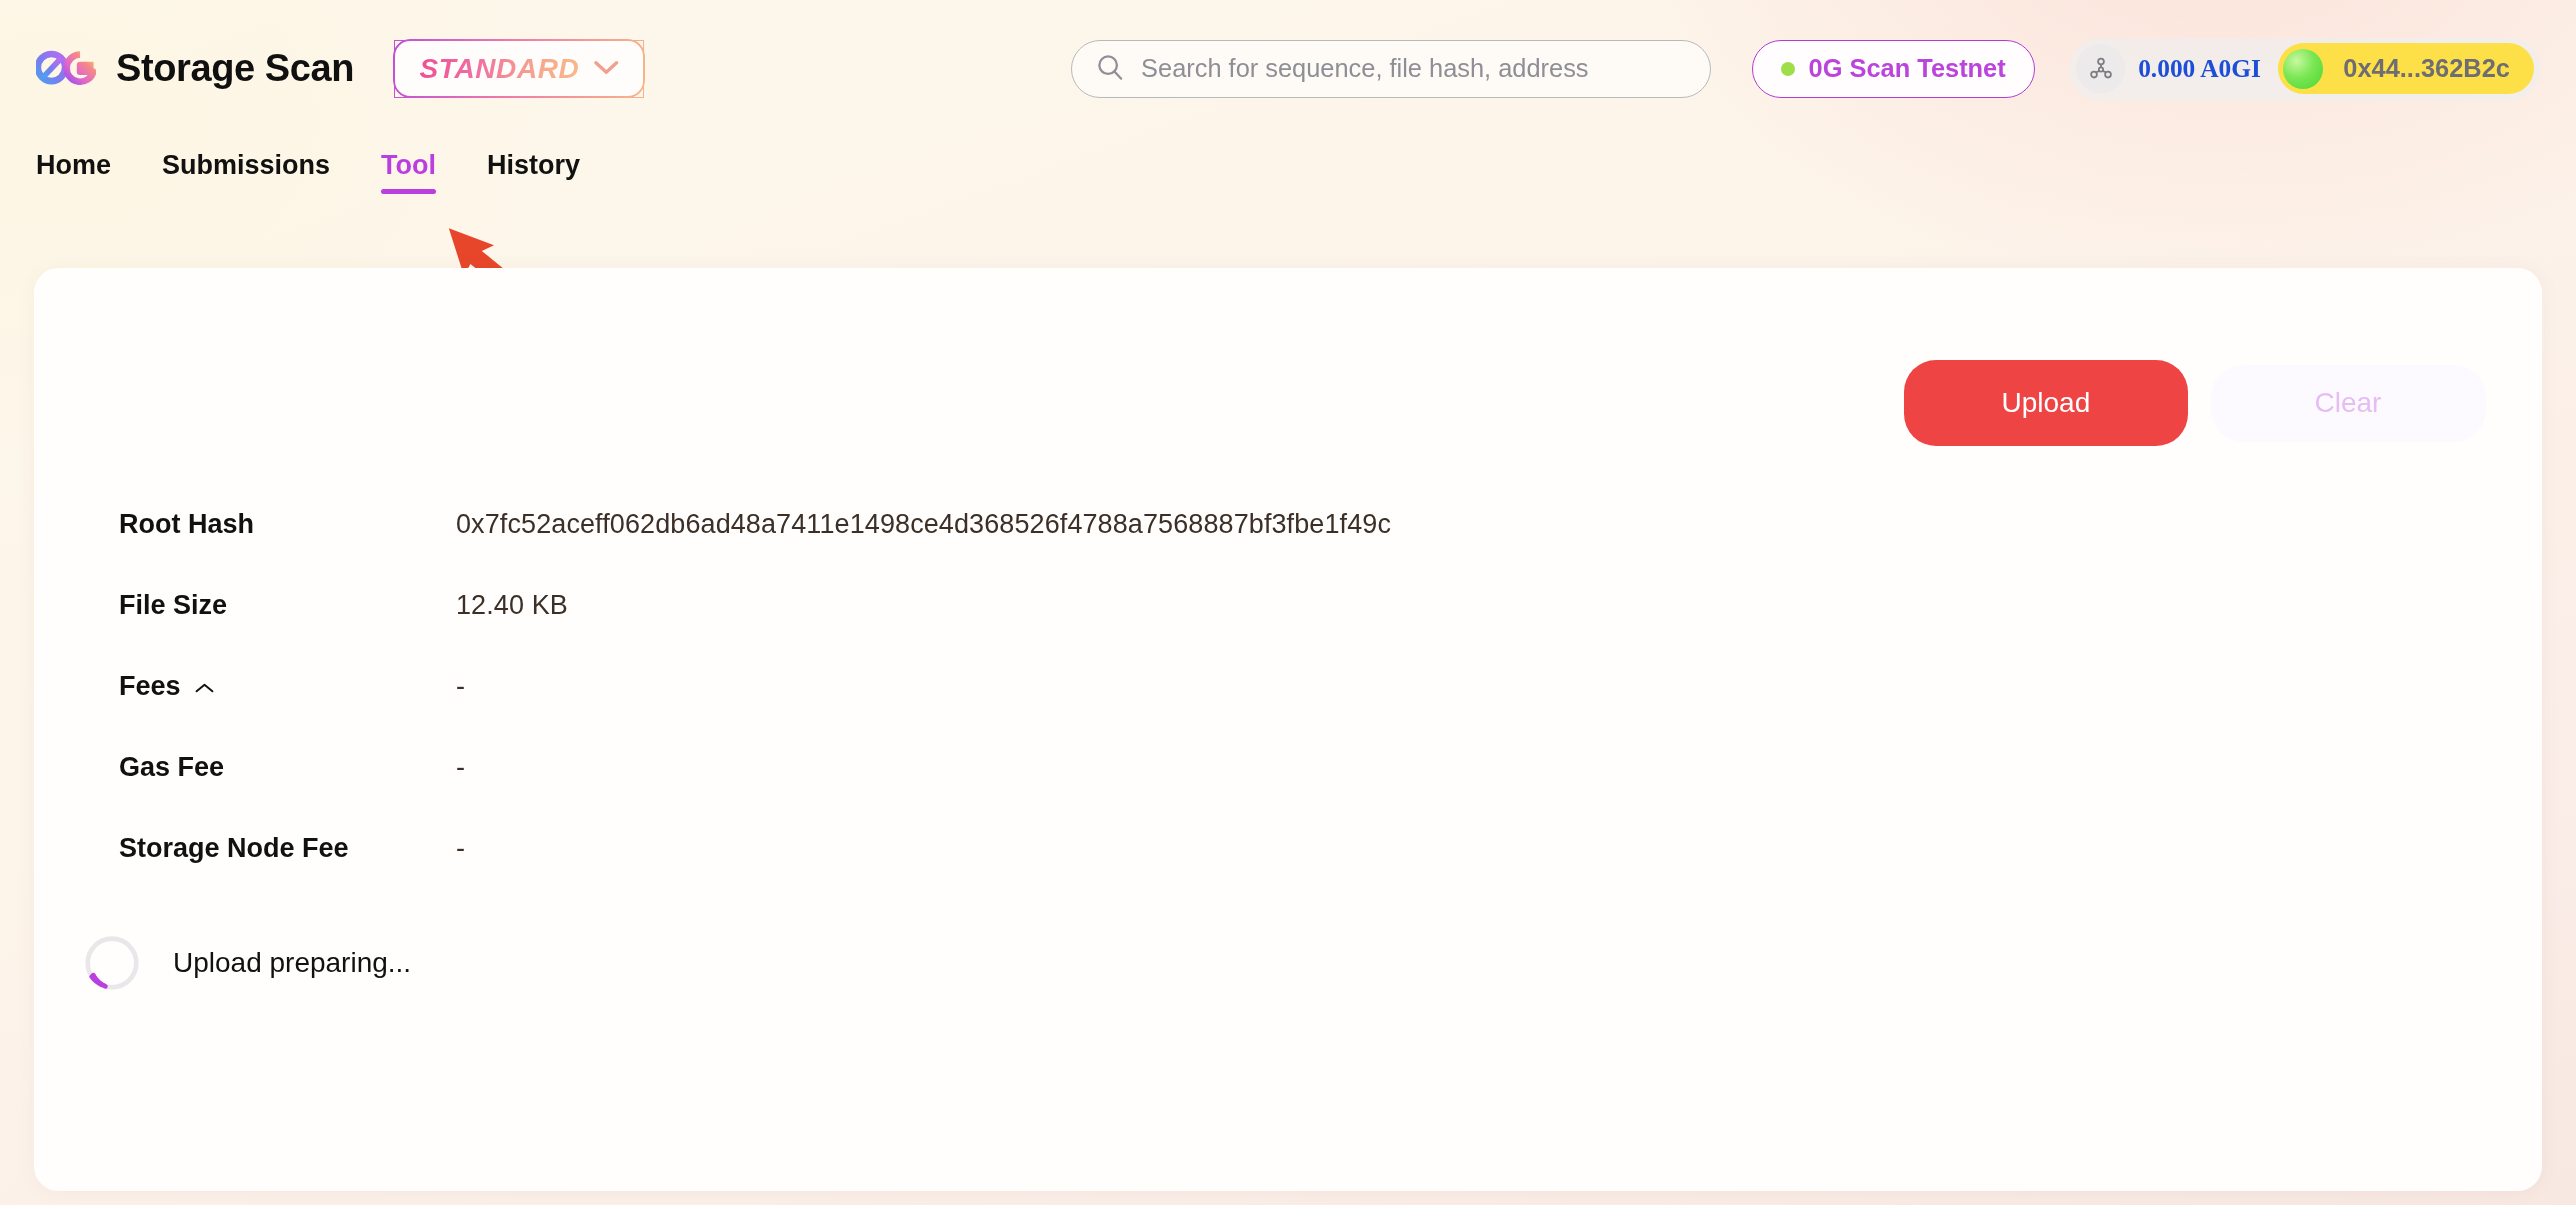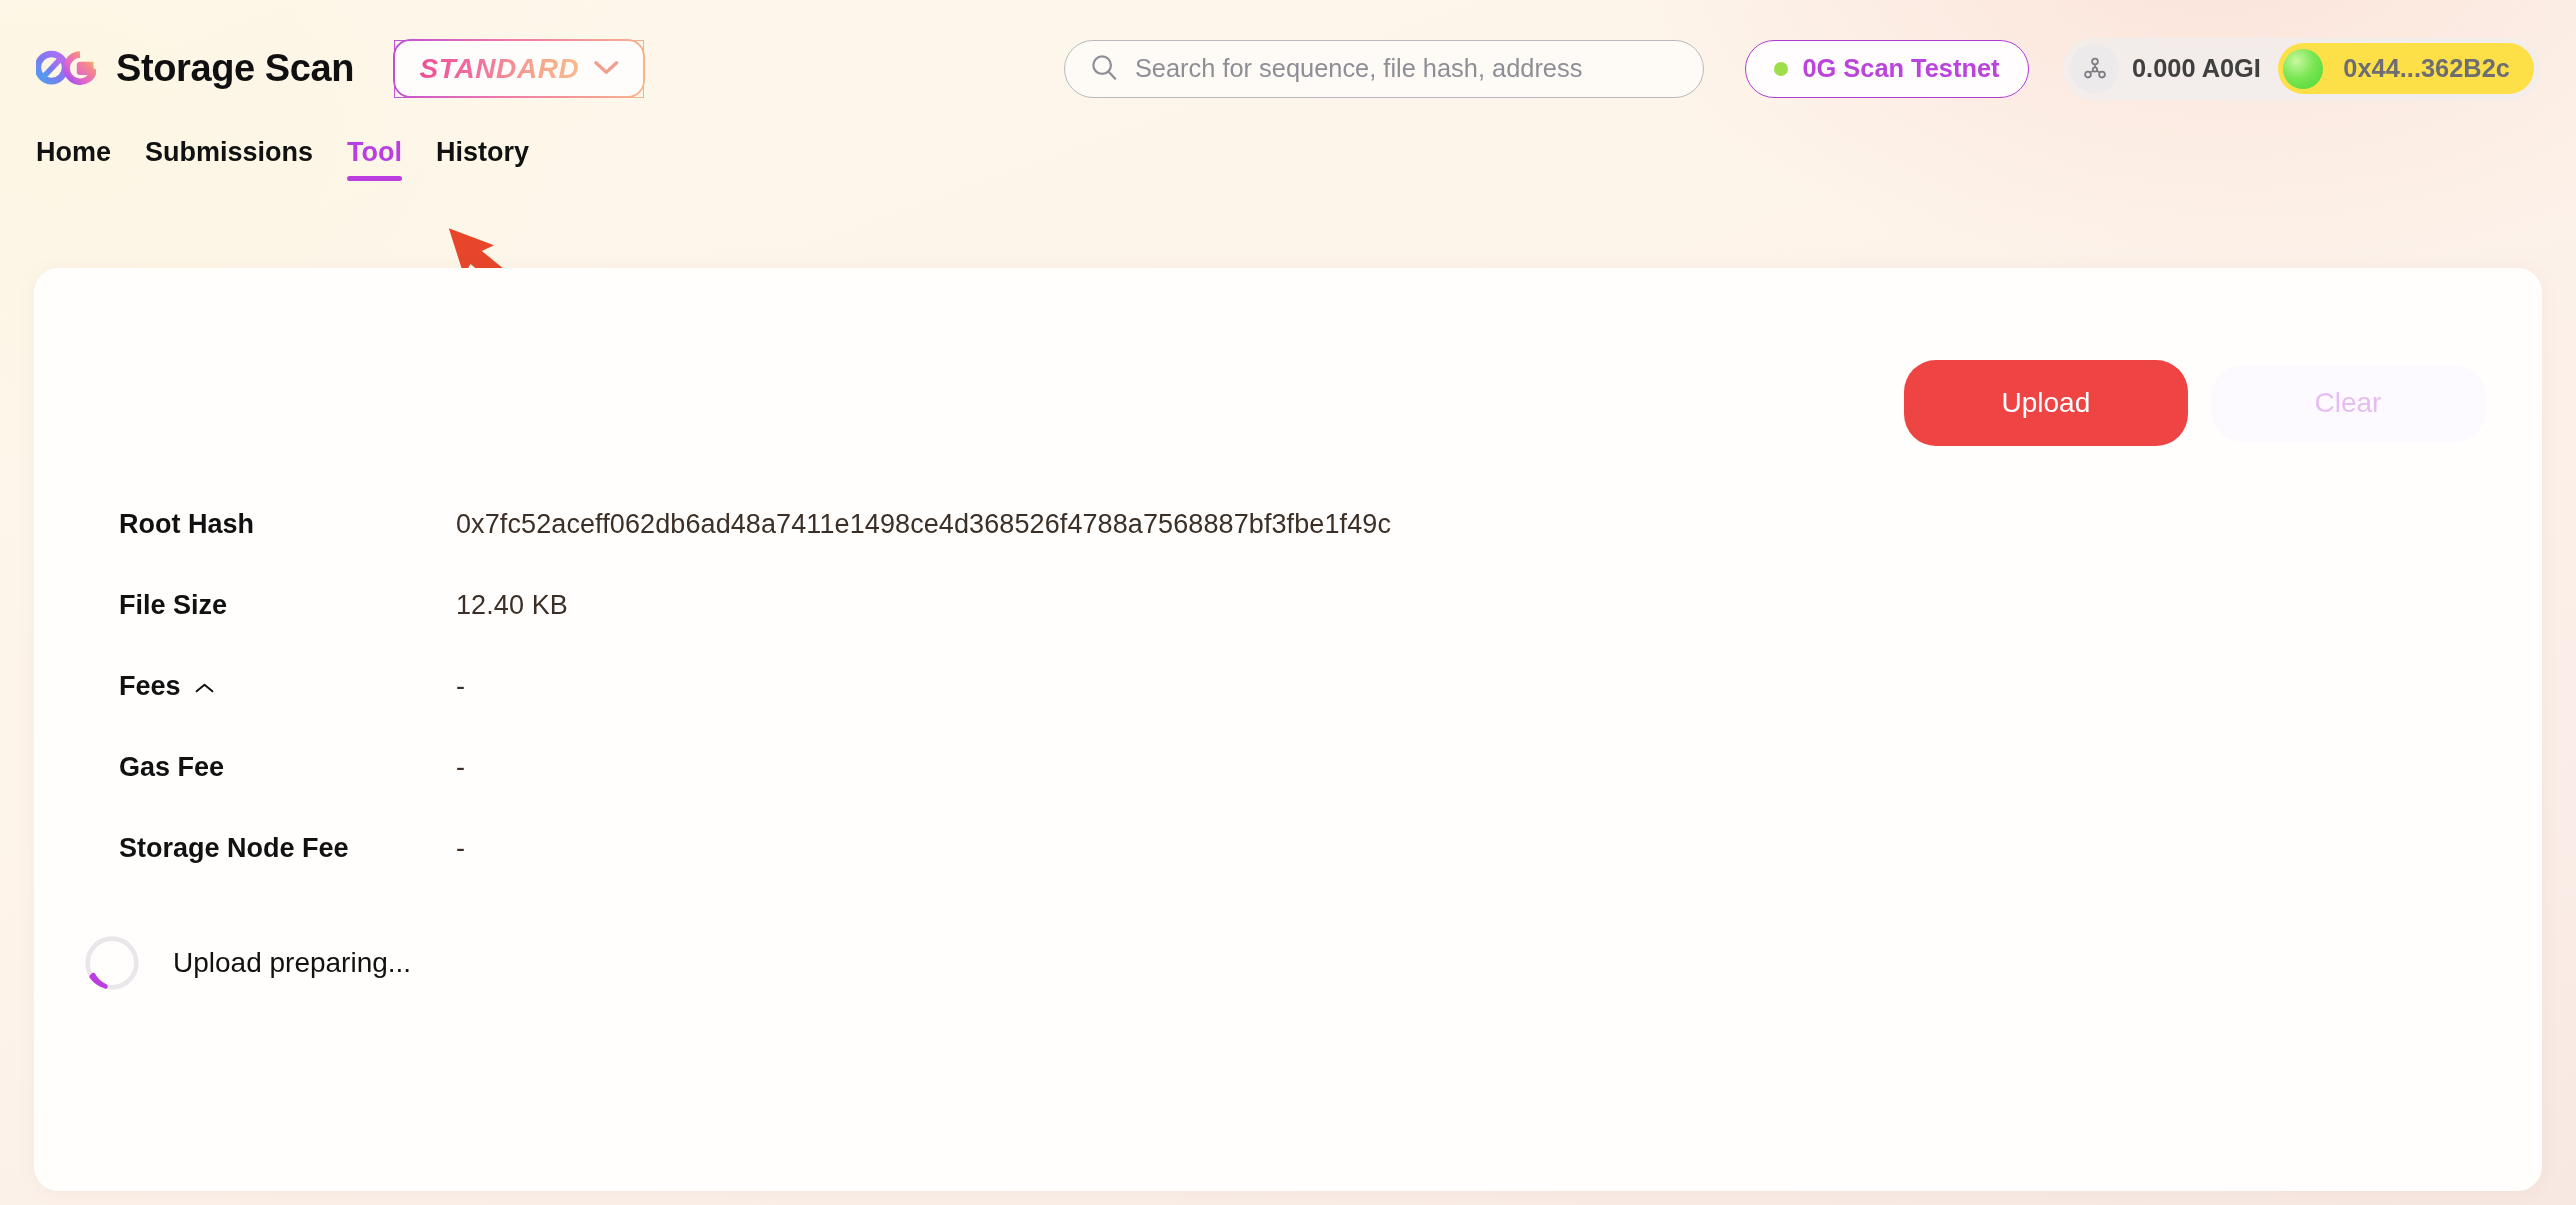--- a/index.html
+++ b/index.html
@@ -153,23 +153,24 @@
     width: 49px; height: 49px;
     border-radius: 50%;
     background: #eceaea;
     display: flex; align-items: center; justify-content: center;
     cursor: pointer;
     flex: 0 0 auto;
   }
   .balance {
     font-size: 25.4px;
     font-weight: 700;
-    color: #404040;
+    color: #1d4ed8;
     white-space: nowrap;
     padding-right: 3.8px;
+    font-family: Liberation Serif, serif;
   }
   .address-chip {
     height: 51px;
     border-radius: 26px;
     background: #fde047;
     display: flex;
     align-items: center;
     gap: 20px;
     padding: 0 24.5px 0 5.6px;
     cursor: pointer;
@@ -183,22 +184,22 @@
   .address-text {
     font-size: 25.4px;
     font-weight: 700;
     color: #6d6d73;
     white-space: nowrap;
   }
 
   
   #main-nav {
     display: flex;
-    align-items: flex-start;
-    gap: 34px;
+    align-items: center;
+    gap: 51px;
     padding: 0 36px;
     height: 70px;
     position: relative;
   }
   .nav-item {
     position: relative;
     font-size: 27px;
     font-weight: 700;
     color: #111;
     padding-bottom: 13px;

